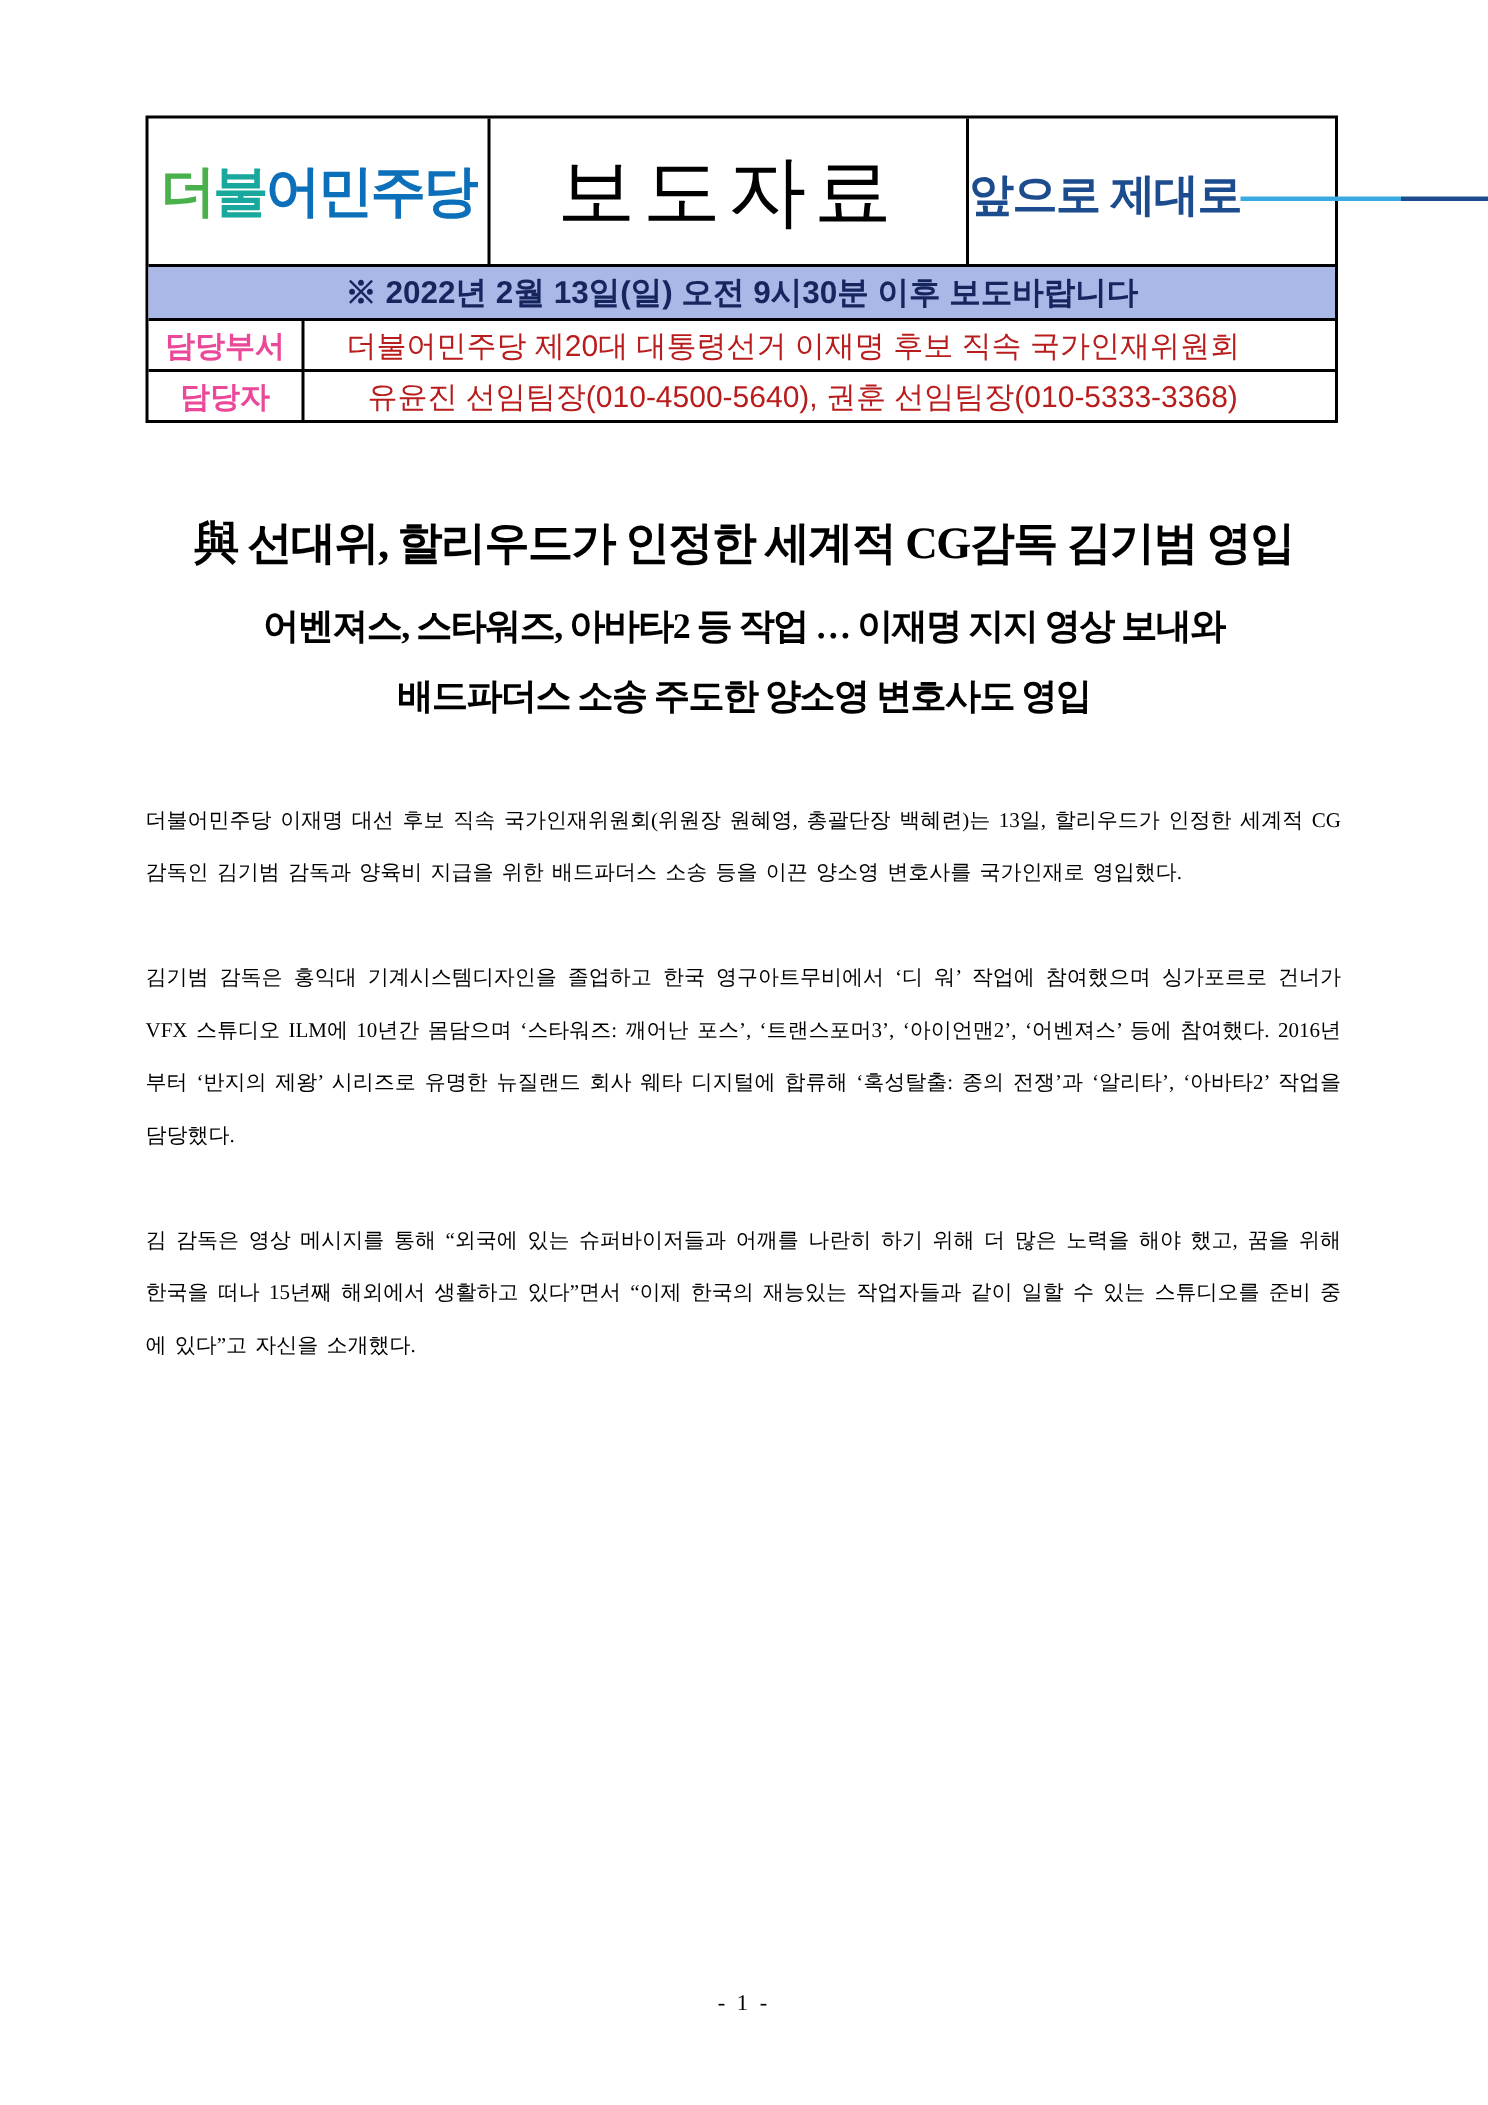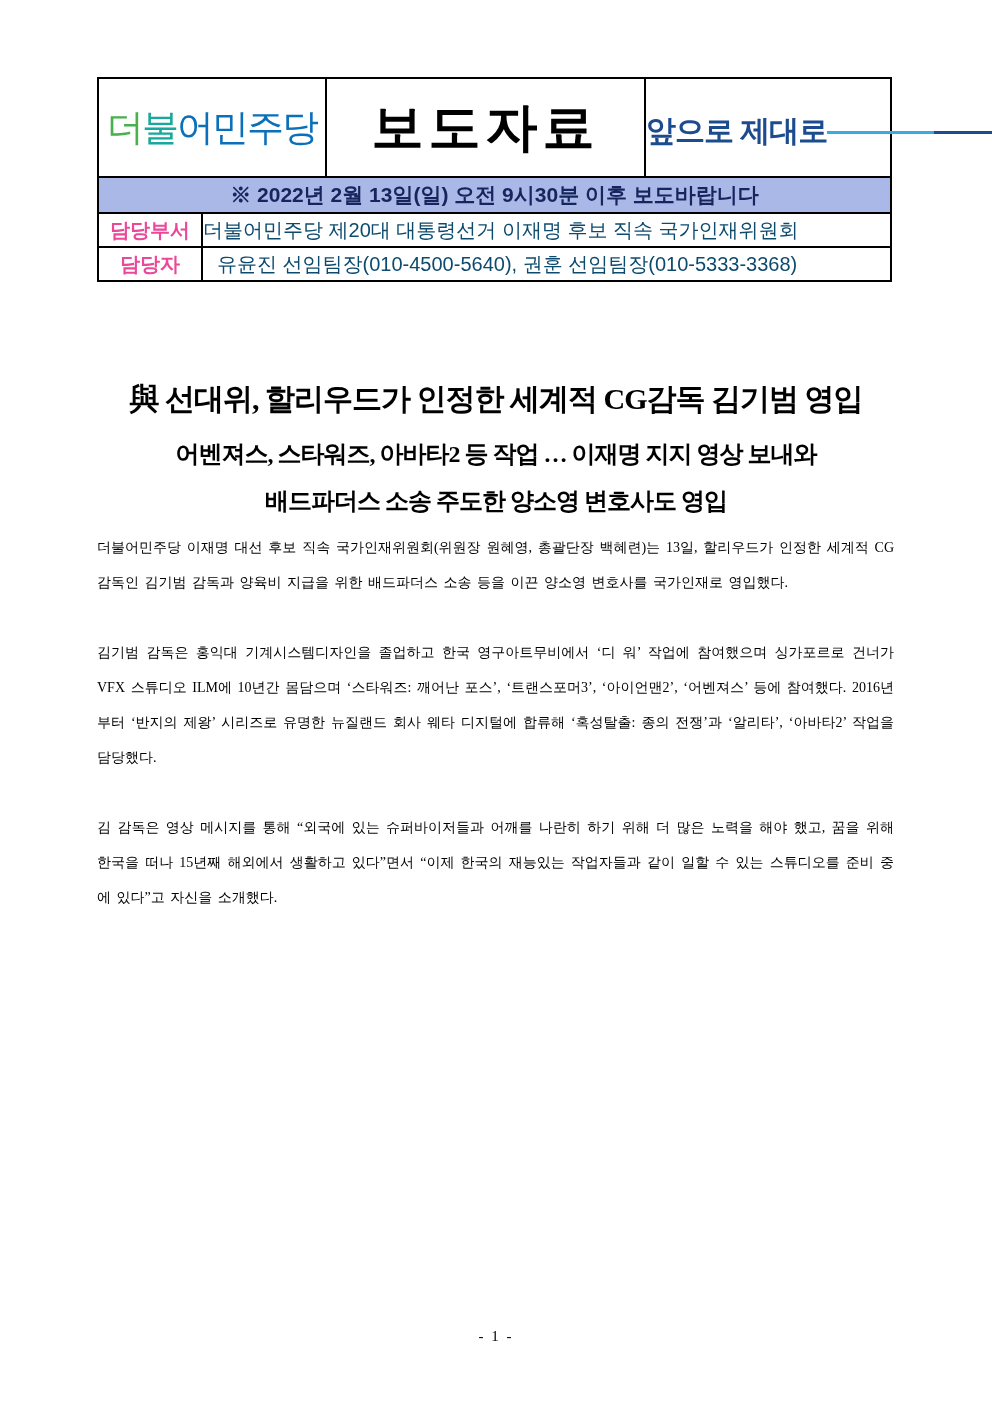--- a/index.html
+++ b/index.html
@@ -21,29 +21,29 @@
   }
   .logo-row {
     display: grid;
     grid-template-columns: 228px 319px 1fr;
     height: 99px;
     border-bottom: 2px solid #000;
   }
   .logo-row > div { display: flex; align-items: center; justify-content: center; }
   .cell-party-logo { border-right: 2px solid #000; }
   .party-logo-text {
-    font-weight: 400; font-size: 37px; letter-spacing: -2px;
+    font-weight: 700; font-size: 37px; letter-spacing: -2px;
     white-space: nowrap;
   }
   .seg-green { color: #48b14c; }
   .seg-teal  { color: #18a89d; }
   .seg-blue  { color: #0c6fb9; }
   .cell-doctype { border-right: 2px solid #000; }
   .doctype-text {
-    font-weight: 700; font-size: 52px; letter-spacing: 5px; color: #000;
+    font-weight: 400; font-size: 52px; letter-spacing: 5px; color: #000;
     white-space: nowrap;
   }
   .cell-slogan { padding-top: 6px; }
   .slogan-line1 {
     font-weight: 900; font-size: 30px; color: #1d4c8e;
     letter-spacing: -1px; white-space: nowrap; line-height: 34px;
   }
   .slogan-line2 {
     font-family: "Liberation Serif", serif;
     font-size: 24px; color: #2e7fc0; white-space: nowrap; line-height: 30px;
@@ -64,32 +64,32 @@
   .info-row { display: grid; grid-template-columns: 104px 1fr; }
   .info-row.first { height: 34px; border-bottom: 2px solid #000; }
   .info-row.second { height: 32px; gap: 14px; }
   .info-label {
     border-right: 2px solid #000;
     display: flex; align-items: center; justify-content: center;
     font-weight: 700; font-size: 20px; color: #ec4899;
   }
   .info-value {
     display: flex; align-items: center;
-    padding-left: 0;
-    font-size: 20px; color: #0c4a6e; white-space: nowrap;
+    padding-left: 28px;
+    font-size: 20px; color: #b91c1c; white-space: nowrap;
   }
 
   
   .title-block {
     position: absolute; top: 341px; left: 48px; right: 48px;
     text-align: center;
   }
   .release-title {
     font-size: 30px; font-weight: 700; letter-spacing: -1px;
-    line-height: 44px; margin-bottom: 10px; white-space: nowrap; margin-top: 36px;
+    line-height: 44px; margin-bottom: 10px; white-space: nowrap;
   }
   .release-subtitle {
     font-size: 24px; font-weight: 700; letter-spacing: -1px;
     line-height: 47px; white-space: nowrap;
   }
 
   
   .body-block {
     position: absolute; top: 530px; left: 97px; width: 797px;
   }

